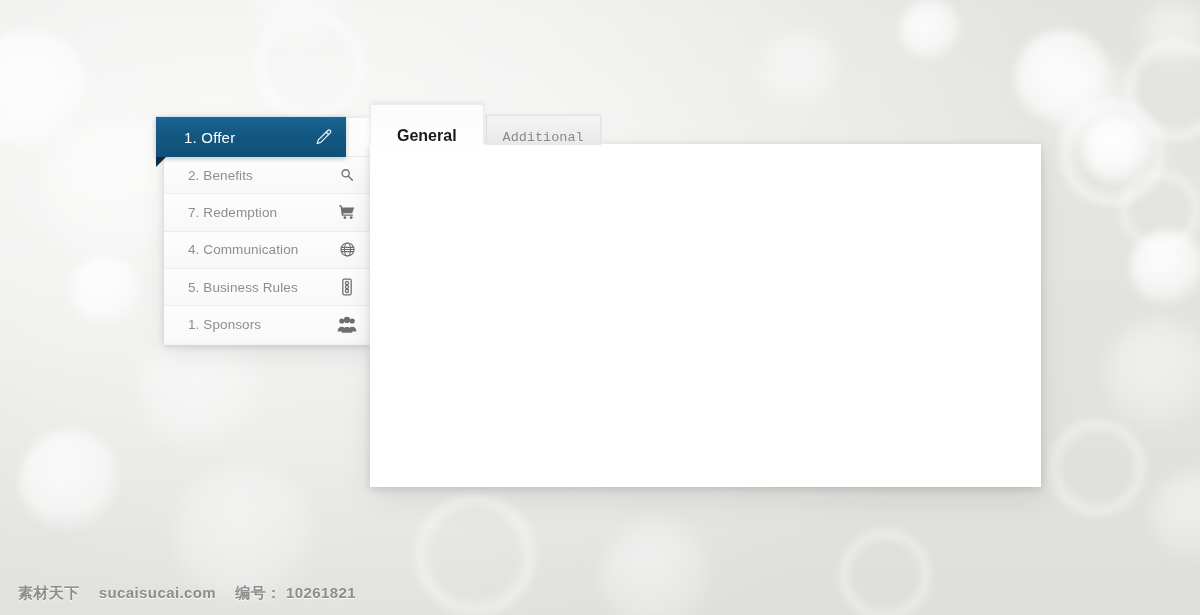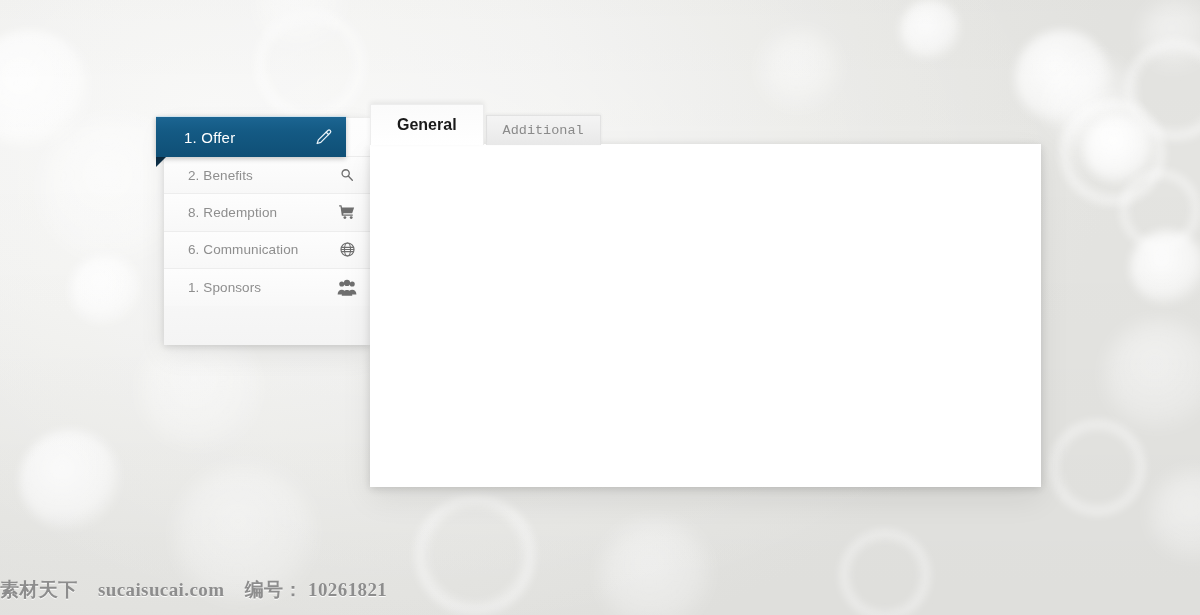--- a/index.html
+++ b/index.html
@@ -108,21 +108,21 @@
   #tabstrip {
     position: relative;
     height: 41px;
     display: flex;
     align-items: flex-end;
     z-index: 5;
   }
   .tab {
     position: relative;
     display: flex;
-    align-items: center;
+    align-items: flex-end;
     justify-content: center;
     font-size: 13.5px;
     color: #8a8a8a;
     background: linear-gradient(180deg, #f4f4f4 0%, #eeeeee 55%, #e8e8e8 100%);
     border: 1px solid #e2e2e2;
     border-bottom: none;
     box-shadow: 0 -1px 3px rgba(0,0,0,.06);
     margin-left: 2px;
   }
   .tab.inactive { height: 30px; padding: 0 16px; font-family: Liberation Mono, monospace; }
@@ -145,27 +145,27 @@
     height: 343px;
     background: #ffffff;
     margin-top: -1px;
     box-shadow: 0 2px 8px rgba(0,0,0,.14), 0 12px 30px rgba(0,0,0,.07);
     z-index: 2;
   }
 
   
   #watermark {
     position: absolute;
-    left: 0; bottom: 12px;
-    font-size: 19px;
+    left: 18px; bottom: 12px;
+    font-size: 15px;
     font-weight: bold;
     color: #8d8d8d;
     letter-spacing: .4px;
     white-space: nowrap;
-    font-family: Liberation Serif, serif;
+    font-family: Liberation Sans, sans-serif;
     text-shadow: 0 1px 0 rgba(255,255,255,.85);
   }
   #watermark .wm-sep { display: inline-block; width: 10px; }
 </style>
 </head>
 <body>
 
 <div id="stage">
 
   <div id="bokeh">
@@ -218,41 +218,52 @@
       <span class="nav-ico">
         <svg width="16" height="16" viewBox="0 0 24 24" fill="none" stroke="currentColor" stroke-width="2" stroke-linecap="round">
           <circle cx="10" cy="9.5" r="5.4"></circle>
           <path d="M13.9 13.6L20 20"></path>
           <path d="M6.6 6.2a5 5 0 0 1 3-1.5" stroke-width="1.2" opacity=".7"></path>
         </svg>
       </span>
     </div>
 
     <div class="nav-item">
-      <span class="nav-label">8. Redemption</span>
+      <span class="nav-label">7. Redemption</span>
       <span class="nav-ico">
         <svg width="18" height="18" viewBox="0 0 24 24" fill="currentColor">
           <path d="M1.5 3h3.1l.8 3h16.1l-2.6 7.6H7.3l-.4 1.6h12.8v1.7H5.1L3.3 4.7H1.5V3z"></path>
           <circle cx="9.2" cy="19.4" r="1.9"></circle>
           <circle cx="17.6" cy="19.4" r="1.9"></circle>
         </svg>
       </span>
     </div>
 
     <div class="nav-item">
-      <span class="nav-label">6. Communication</span>
+      <span class="nav-label">4. Communication</span>
       <span class="nav-ico">
         <svg width="17" height="17" viewBox="0 0 24 24" fill="none" stroke="currentColor" stroke-width="1.7">
           <circle cx="12" cy="12" r="9.2"></circle>
           <ellipse cx="12" cy="12" rx="4.3" ry="9.2"></ellipse>
           <path d="M3 9h18M3 15h18M2.9 12h18.2"></path>
         </svg>
       </span>
     </div>
 
+    <div class="nav-item">
+      <span class="nav-label">5. Business Rules</span>
+      <span class="nav-ico">
+        <svg width="14" height="18" viewBox="0 0 16 24" fill="none" stroke="currentColor" stroke-width="1.7">
+          <rect x="2.4" y="1.6" width="11.2" height="20.8" rx="2.2"></rect>
+          <circle cx="8" cy="6.6" r="2.1"></circle>
+          <circle cx="8" cy="12" r="2.1"></circle>
+          <circle cx="8" cy="17.4" r="2.1"></circle>
+        </svg>
+      </span>
+    </div>
 
     <div class="nav-item">
       <span class="nav-label">1. Sponsors</span>
       <span class="nav-ico">
         <svg width="20" height="17" viewBox="0 0 26 22" fill="currentColor">
           <circle cx="6.2" cy="6.4" r="3.3"></circle>
           <path d="M.8 20c0-3.6 2.4-6.2 5.4-6.2S11.6 16.4 11.6 20H.8z"></path>
           <circle cx="19.8" cy="6.4" r="3.3"></circle>
           <path d="M14.4 20c0-3.6 2.4-6.2 5.4-6.2S25.2 16.4 25.2 20H14.4z"></path>
           <circle cx="13" cy="5.1" r="4.1"></circle>

